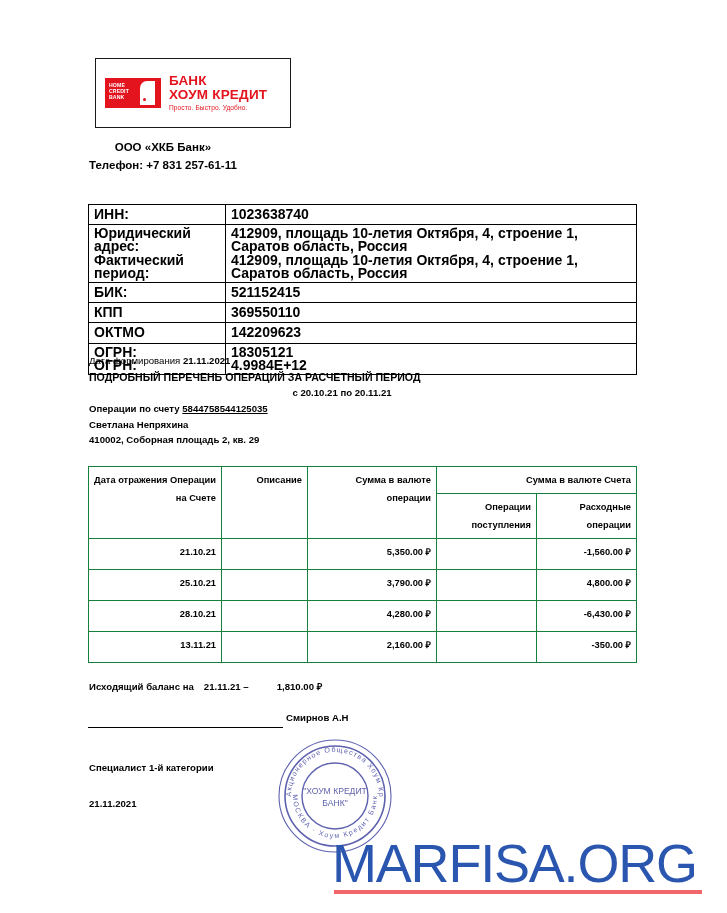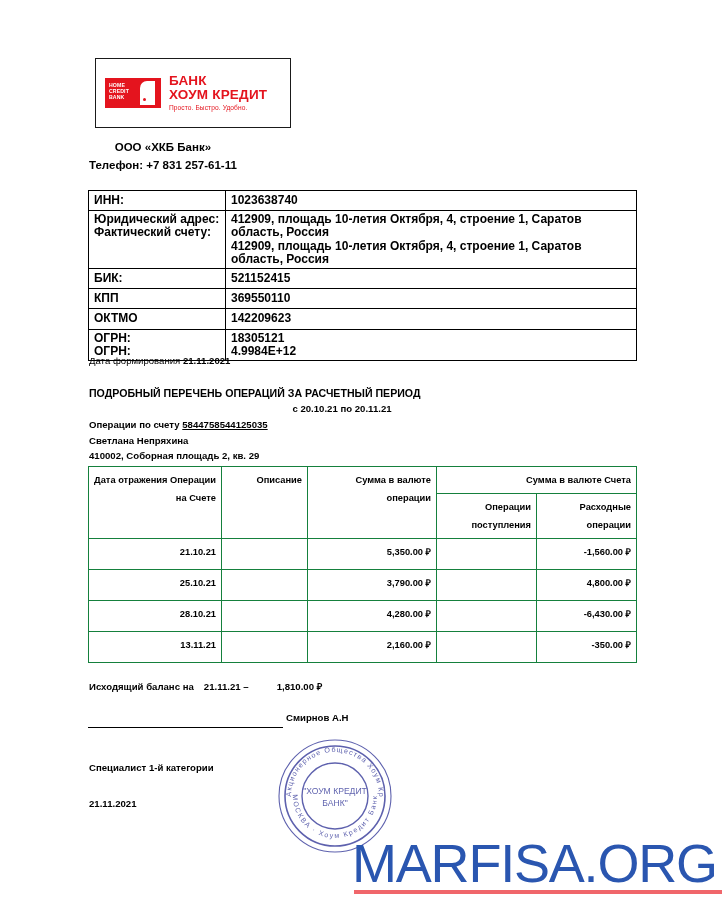--- a/index.html
+++ b/index.html
@@ -102,25 +102,25 @@
     font-weight: bold;
     line-height: 18px;
     text-align: center;
   }
   .company div { white-space: nowrap; }
 
   
   .info-table {
     position: absolute;
     left: 88px;
-    top: 190px;
+    top: 204px;
     width: 549px;
     border-collapse: collapse;
     table-layout: fixed;
-    font-size: 12px;
+    font-size: 14px;
   }
   .info-table td {
     border: 1px solid #000000;
     padding: 3px 5px 3px 5px;
     vertical-align: top;
     line-height: 13.2px;
     font-weight: bold;
   }
   .info-table td.k { width: 126px; }
   .info-table td.v { font-weight: bold; }
@@ -135,21 +135,21 @@
     width: 548px;
     font-size: 9.6px;
   }
   .stmt .line1 { font-weight: bold; line-height: 15px; }
   .stmt .line2 { line-height: 15px; font-weight: normal; }
   .stmt .line2 b { font-weight: bold; }
   .stmt .line3 {
     font-weight: bold;
     font-size: 10.6px;
     line-height: 16px;
-    margin-top: 17px;
+    margin-top: 1px;
   }
   .stmt .line4 {
     font-weight: bold;
     font-size: 9.6px;
     text-align: center;
     line-height: 15px;
     padding-right: 42px;
   }
   .stmt .line5 { font-weight: bold; line-height: 15.5px; margin-top: 1px; }
   .stmt .line5 .acct { text-decoration: underline; }
@@ -231,21 +231,21 @@
     top: 738px;
     width: 116px;
     height: 116px;
     opacity: 0.82;
   }
   .stamp svg { display: block; }
 
   
   .watermark {
     position: absolute;
-    left: 352px;
+    left: 332px;
     top: 836px;
     width: 375px;
     height: 62px;
   }
   .watermark .wm-text {
     font-family: "Liberation Sans", sans-serif;
     font-size: 54px;
     letter-spacing: -1.2px;
     line-height: 54px;
     color: #2a56b0;
@@ -288,21 +288,21 @@
 
   <table class="info-table">
     <tbody>
       <tr>
         <td class="k">ИНН:</td>
         <td class="v">1023638740</td>
       </tr>
       <tr class="two-line">
         <td class="k">
           <span class="sub">Юридический адрес:</span>
-          <span class="sub">Фактический счету:</span>
+          <span class="sub">Фактический период:</span>
         </td>
         <td class="v">
           <span class="sub">412909, площадь 10-летия Октября, 4, строение 1, Саратов область, Россия</span>
           <span class="sub">412909, площадь 10-летия Октября, 4, строение 1, Саратов область, Россия</span>
         </td>
       </tr>
       <tr>
         <td class="k">БИК:</td>
         <td class="v">521152415</td>
       </tr>

